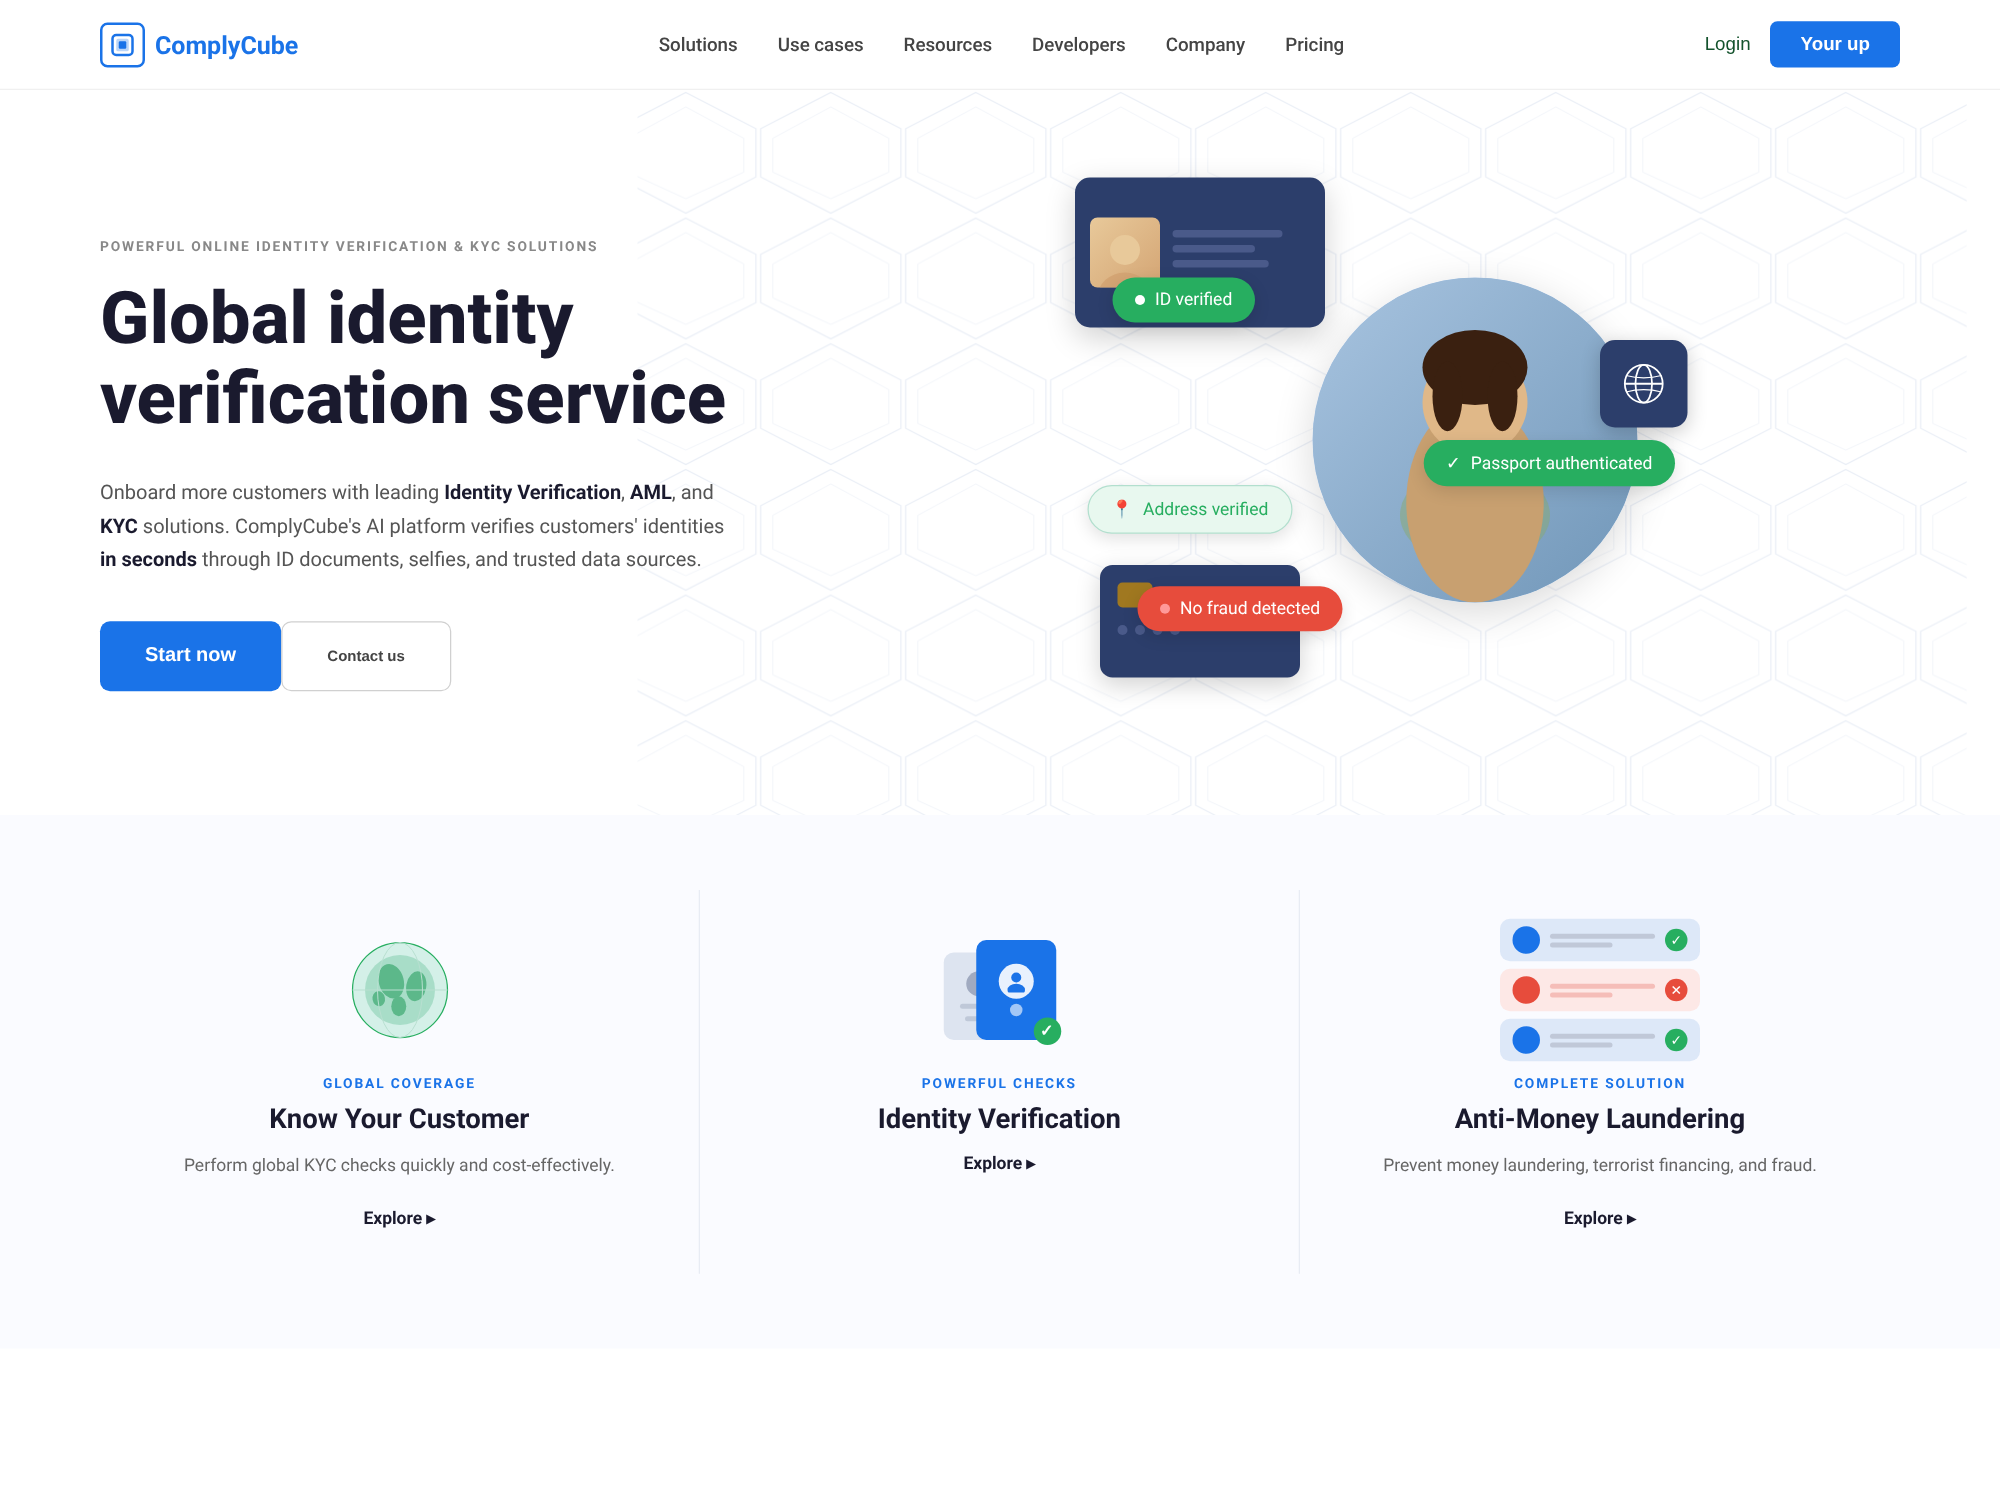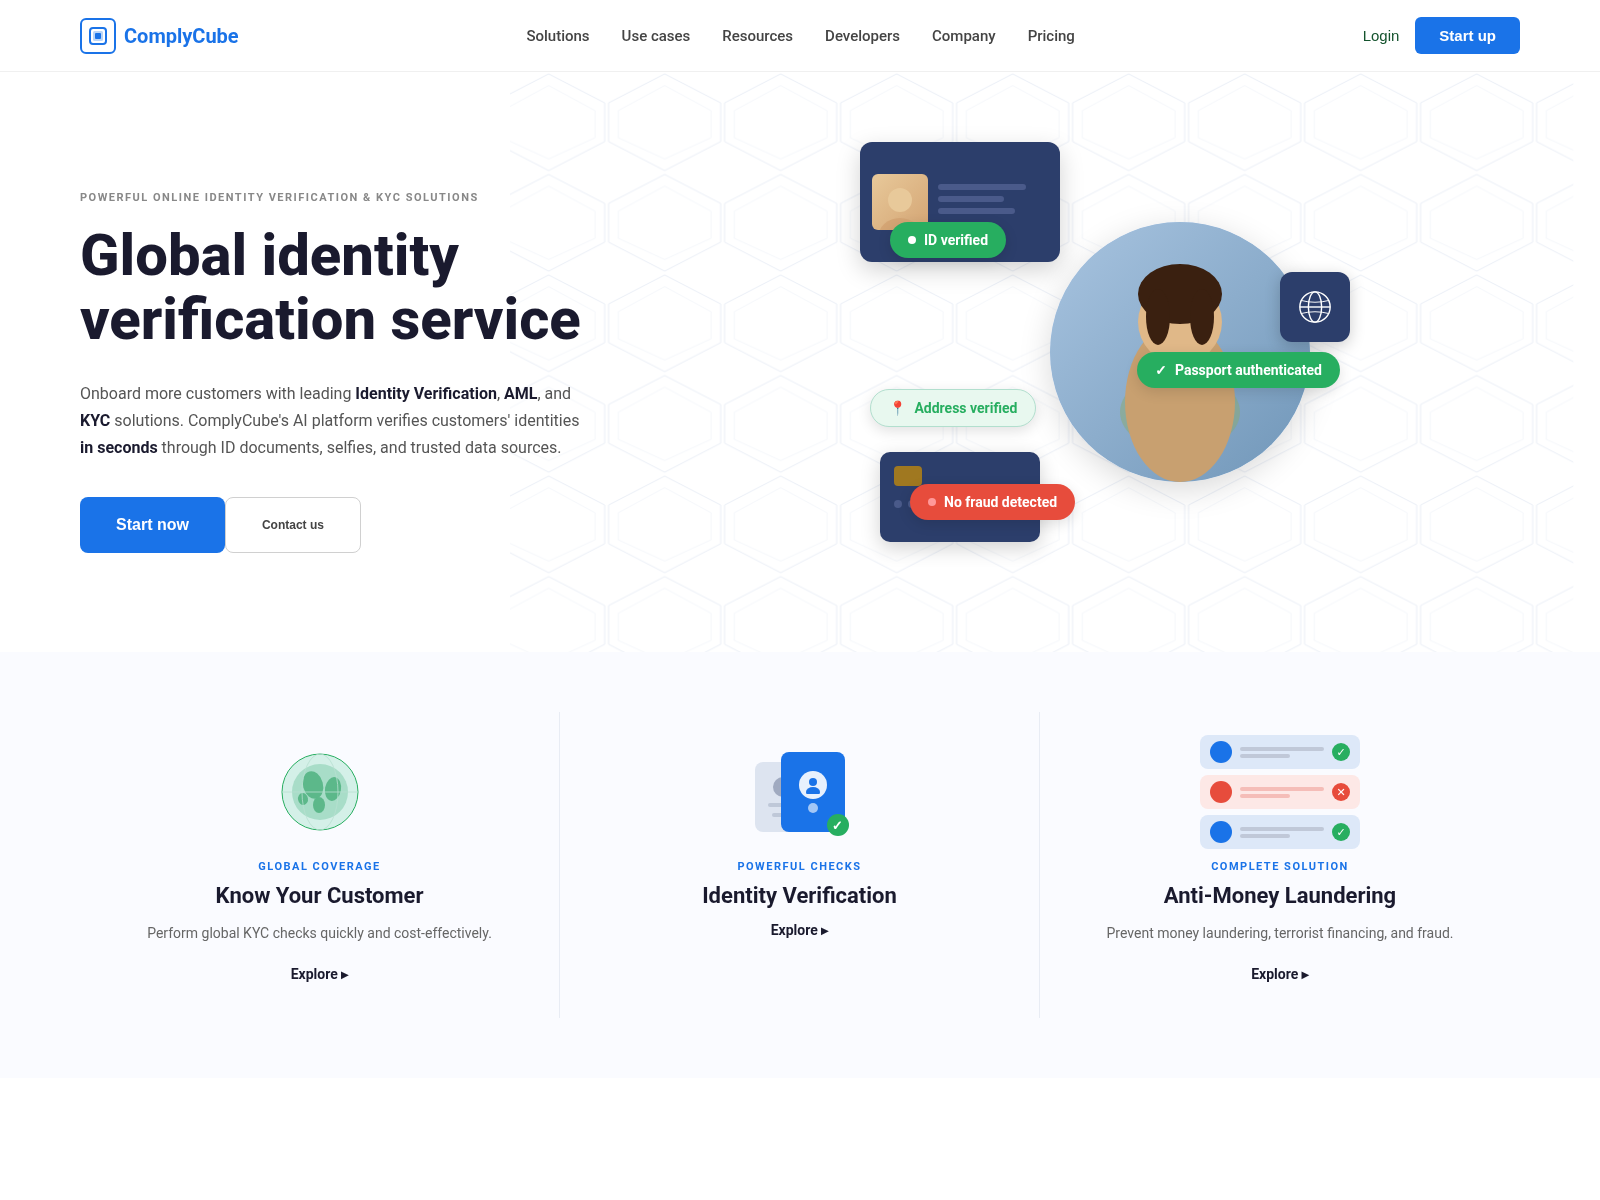--- a/index.html
+++ b/index.html
@@ -84,34 +84,34 @@
     .id-lines { flex: 1; }
     .id-line { height: 6px; background: #4a5a8a; border-radius: 3px; margin-bottom: 6px; }
     .id-line:nth-child(1) { width: 80%; }
     .id-line:nth-child(2) { width: 60%; }
     .id-line:nth-child(3) { width: 70%; }
 
     
     .badge {
       position: absolute; display: flex; align-items: center; gap: 8px;
       padding: 10px 18px; border-radius: 30px;
-      font-size: 14px; font-weight: 700; white-space: nowrap;
+      font-size: 14px; font-weight: 400; white-space: nowrap;
       box-shadow: 0 4px 14px rgba(0,0,0,0.12);
     }
     .badge-green { background: #27ae60; color: #fff; }
     .badge-green-light { background: #e8f8ef; color: #27ae60; border: 1.5px solid #b2dfce; }
     .badge-red { background: #e74c3c; color: #fff; }
     .badge-dot { width: 8px; height: 8px; border-radius: 50%; }
     .badge-dot-green { background: #fff; }
     .badge-dot-red { background: #fff; }
 
     .badge-id { top: 80px; left: 60px; }
     .badge-passport { top: 210px; right: 10px; }
     .badge-address { bottom: 175px; left: 40px; }
-    .badge-fraud { bottom: 82px; left: 80px; }
+    .badge-fraud { bottom: 97px; left: 80px; }
 
     
     .person-circle {
       position: absolute; top: 80px; right: 40px;
       width: 260px; height: 260px; border-radius: 50%;
       background: linear-gradient(135deg, #b0c8e8, #89afd4);
       overflow: hidden;
       display: flex; align-items: flex-end; justify-content: center;
       box-shadow: 0 8px 32px rgba(0,0,0,0.15);
     }
@@ -197,21 +197,21 @@
     <a href="#">Solutions</a>
     <a href="#">Use cases</a>
     <a href="#">Resources</a>
     <a href="#">Developers</a>
     <a href="#">Company</a>
     <a href="#">Pricing</a>
   </div>
 
   <div class="nav-actions">
     <button class="btn-login">Login</button>
-    <button class="btn-signup">Start up</button>
+    <button class="btn-signup">Your up</button>
   </div>
 </nav>
 
 <section class="hero">
 
   <svg class="hex-pattern" viewBox="0 0 1600 600" xmlns="http://www.w3.org/2000/svg">
     <defs>
       <pattern id="hexPat" x="0" y="0" width="120" height="104" patternUnits="userSpaceOnUse">
         <polygon points="60,2 118,32 118,72 60,102 2,72 2,32" fill="none" stroke="#c8d4e8" stroke-width="1"></polygon>
         <polygon points="60,14 108,40 108,68 60,90 12,68 12,40" fill="none" stroke="#c8d4e8" stroke-width="0.5"></polygon>

